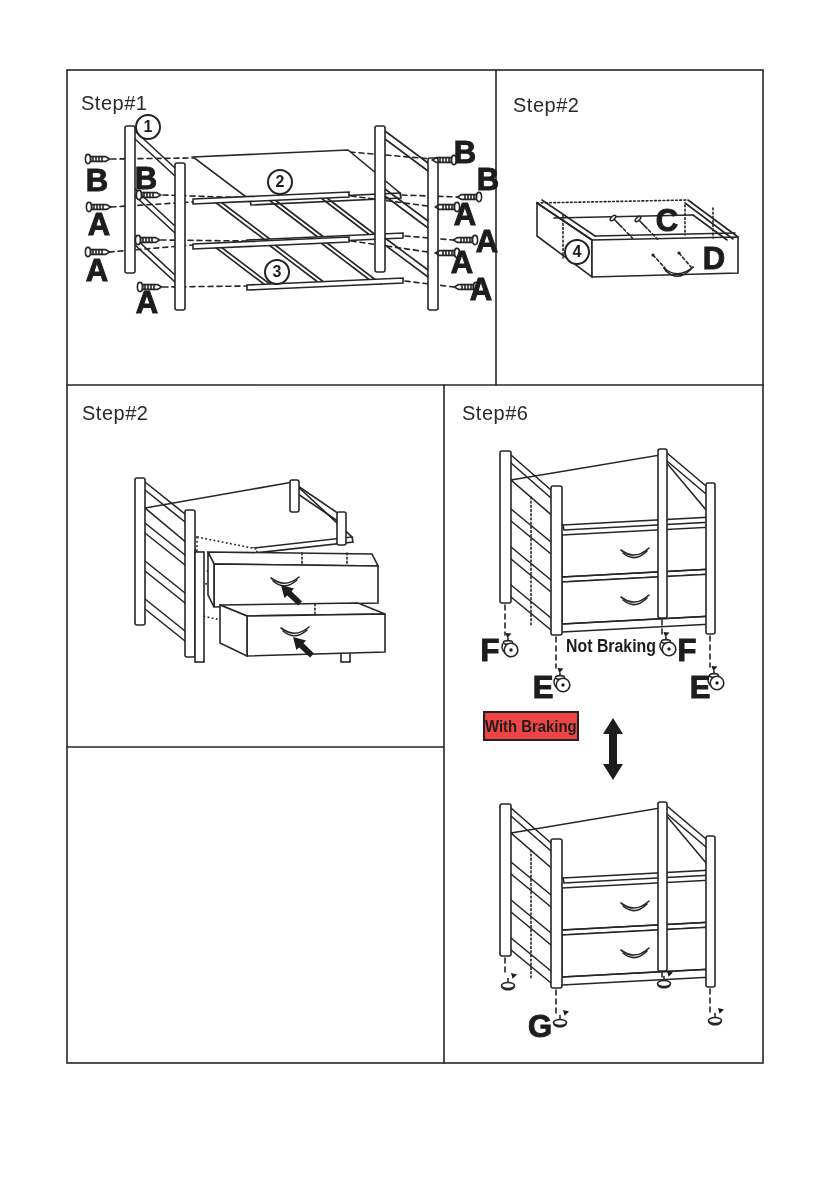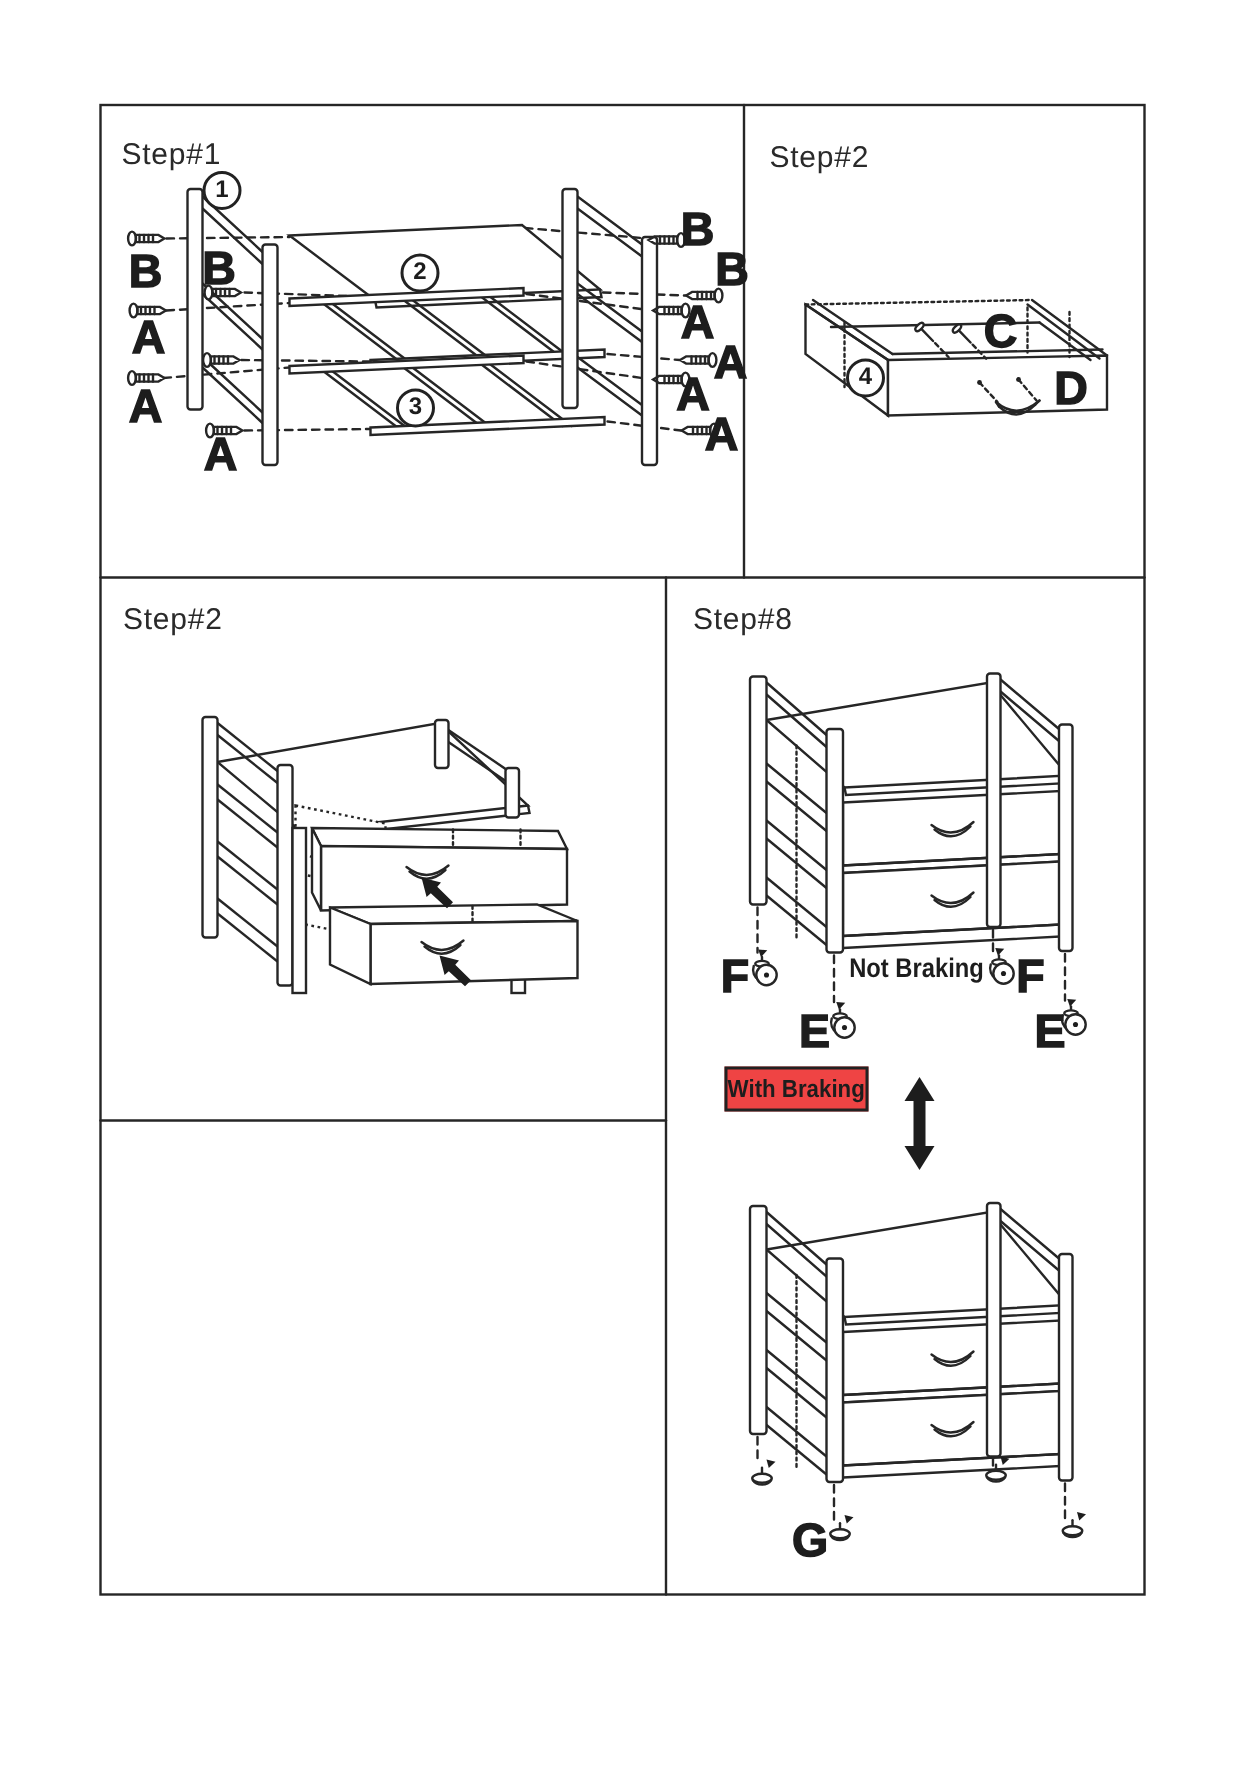--- a/index.html
+++ b/index.html
@@ -278,21 +278,21 @@
       <use href="#glide" transform="translate(65,599)"></use>
       <use href="#glide" transform="translate(117,636)"></use>
       <use href="#glide" transform="translate(221,597)"></use>
       <use href="#glide" transform="translate(272,634)"></use>
     </g>
   </svg>
 
   <span class="ttl" style="left:81px;top:92px">Step#1</span>
   <span class="ttl" style="left:513px;top:94px">Step#2</span>
   <span class="ttl" style="left:82px;top:402px">Step#2</span>
-  <span class="ttl" style="left:462px;top:402px">Step#8</span>
+  <span class="ttl" style="left:462px;top:402px">Step#6</span>
 
   <span class="circ" style="left:148px;top:127px">1</span>
   <span class="circ" style="left:280px;top:182px">2</span>
   <span class="circ" style="left:277px;top:272px">3</span>
   <span class="circ" style="left:577px;top:252px">4</span>
 
   <span class="lbl" style="left:97px;top:181px">B</span>
   <span class="lbl" style="left:146px;top:179px">B</span>
   <span class="lbl" style="left:99px;top:225px">A</span>
   <span class="lbl" style="left:97px;top:271px">A</span>

